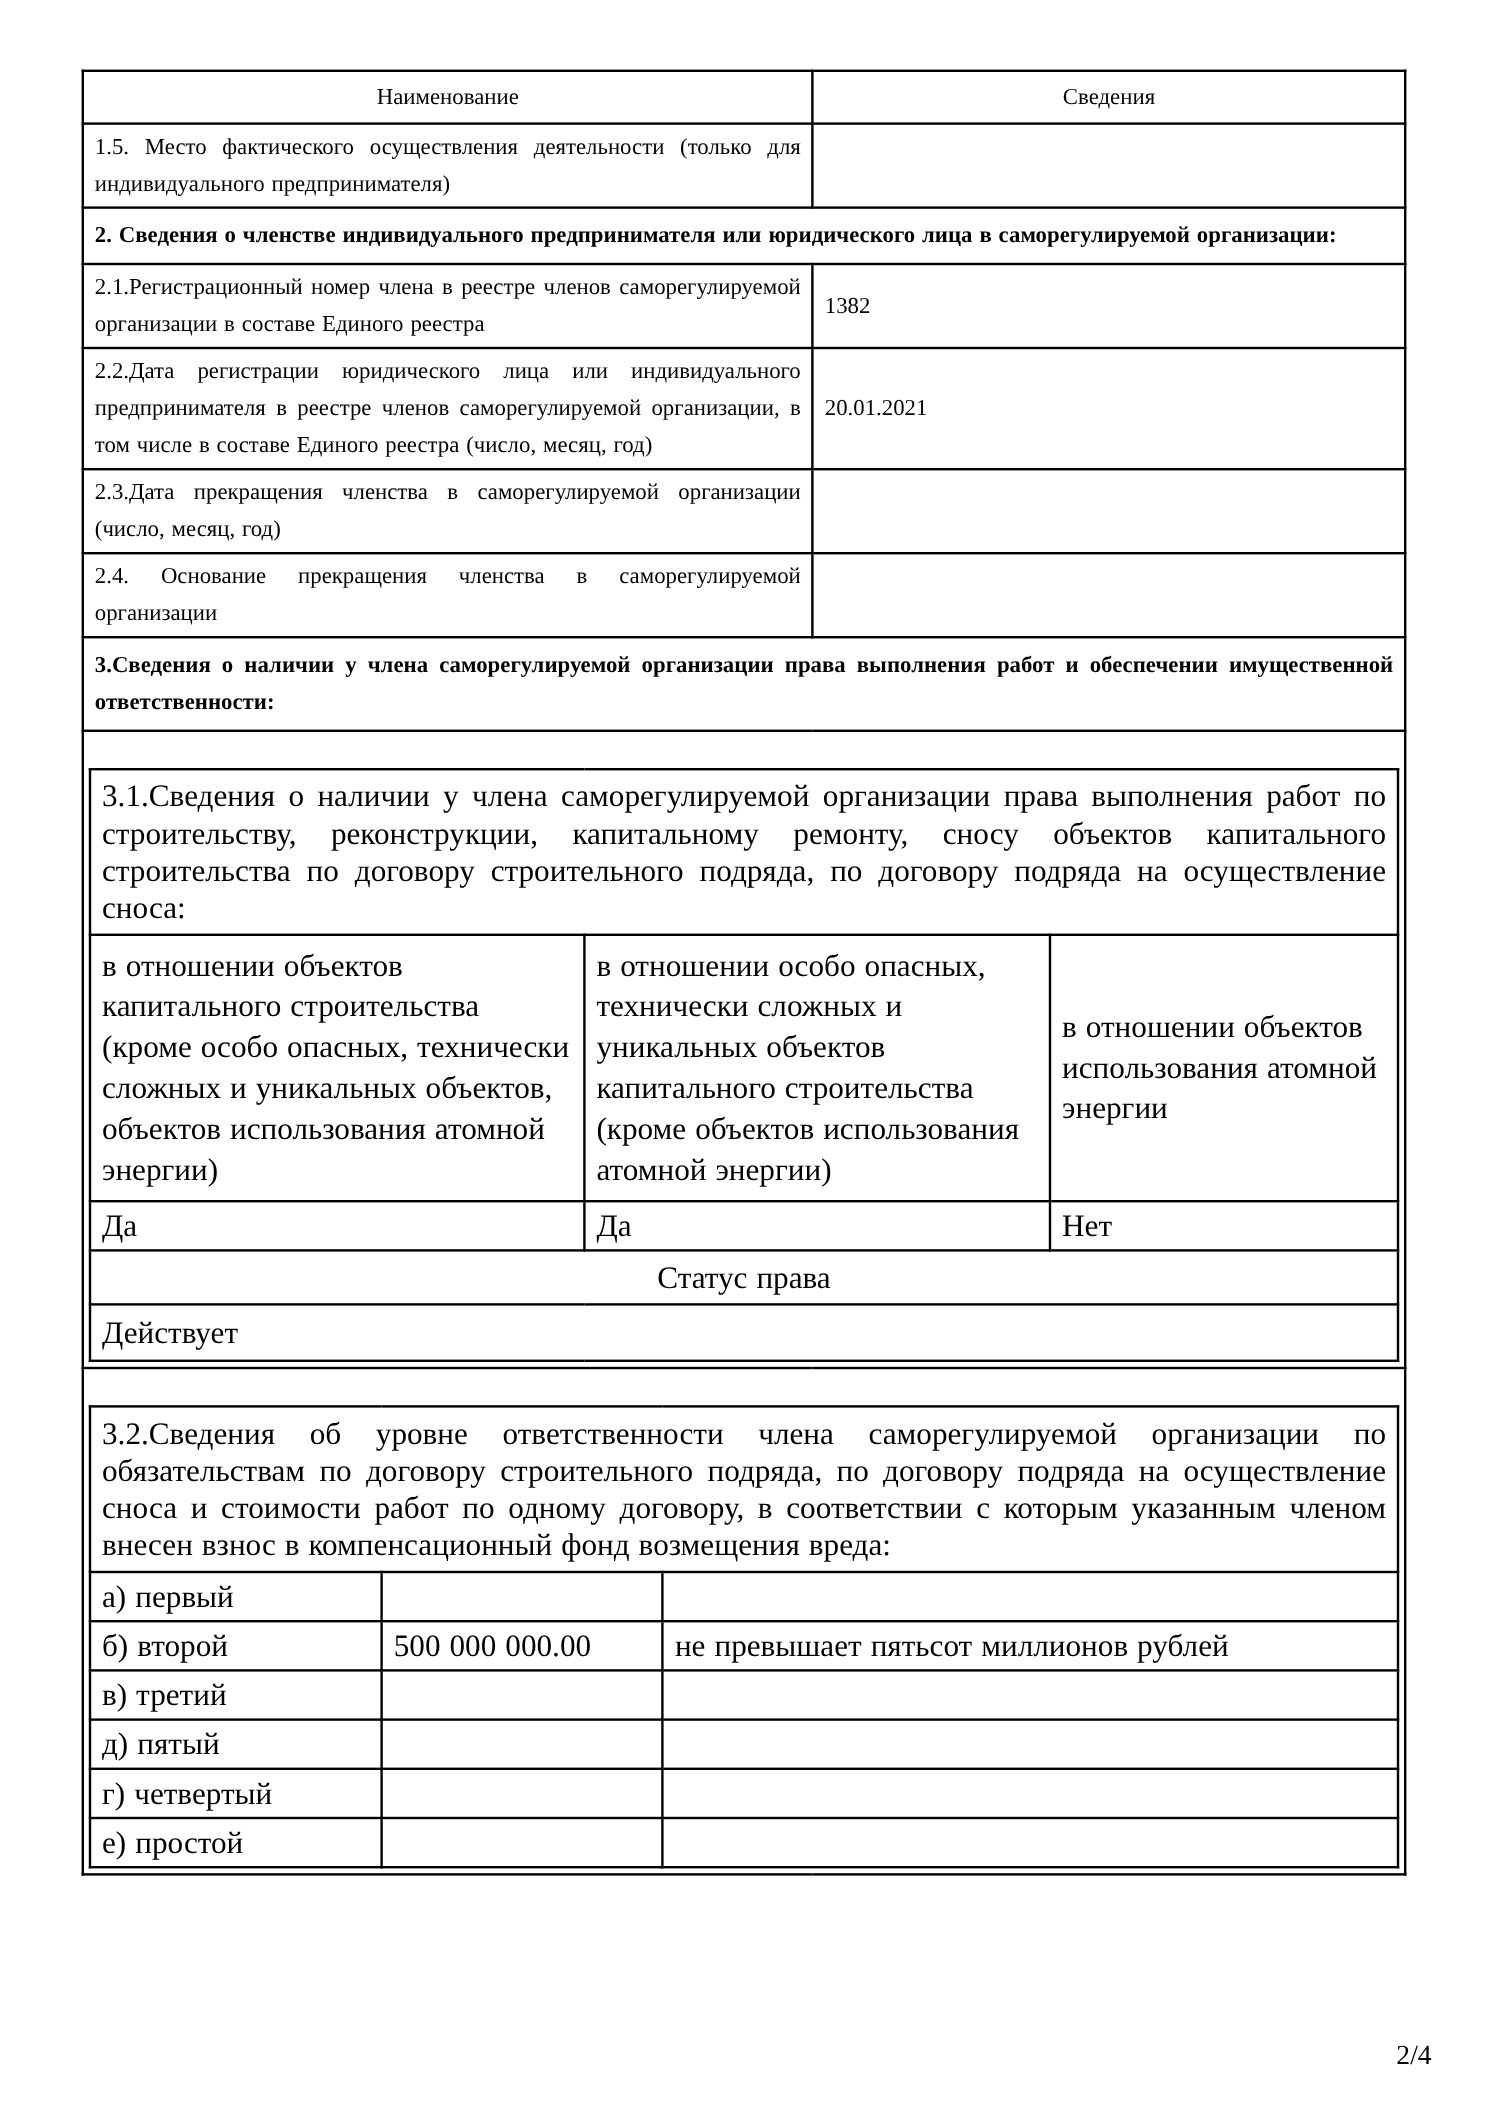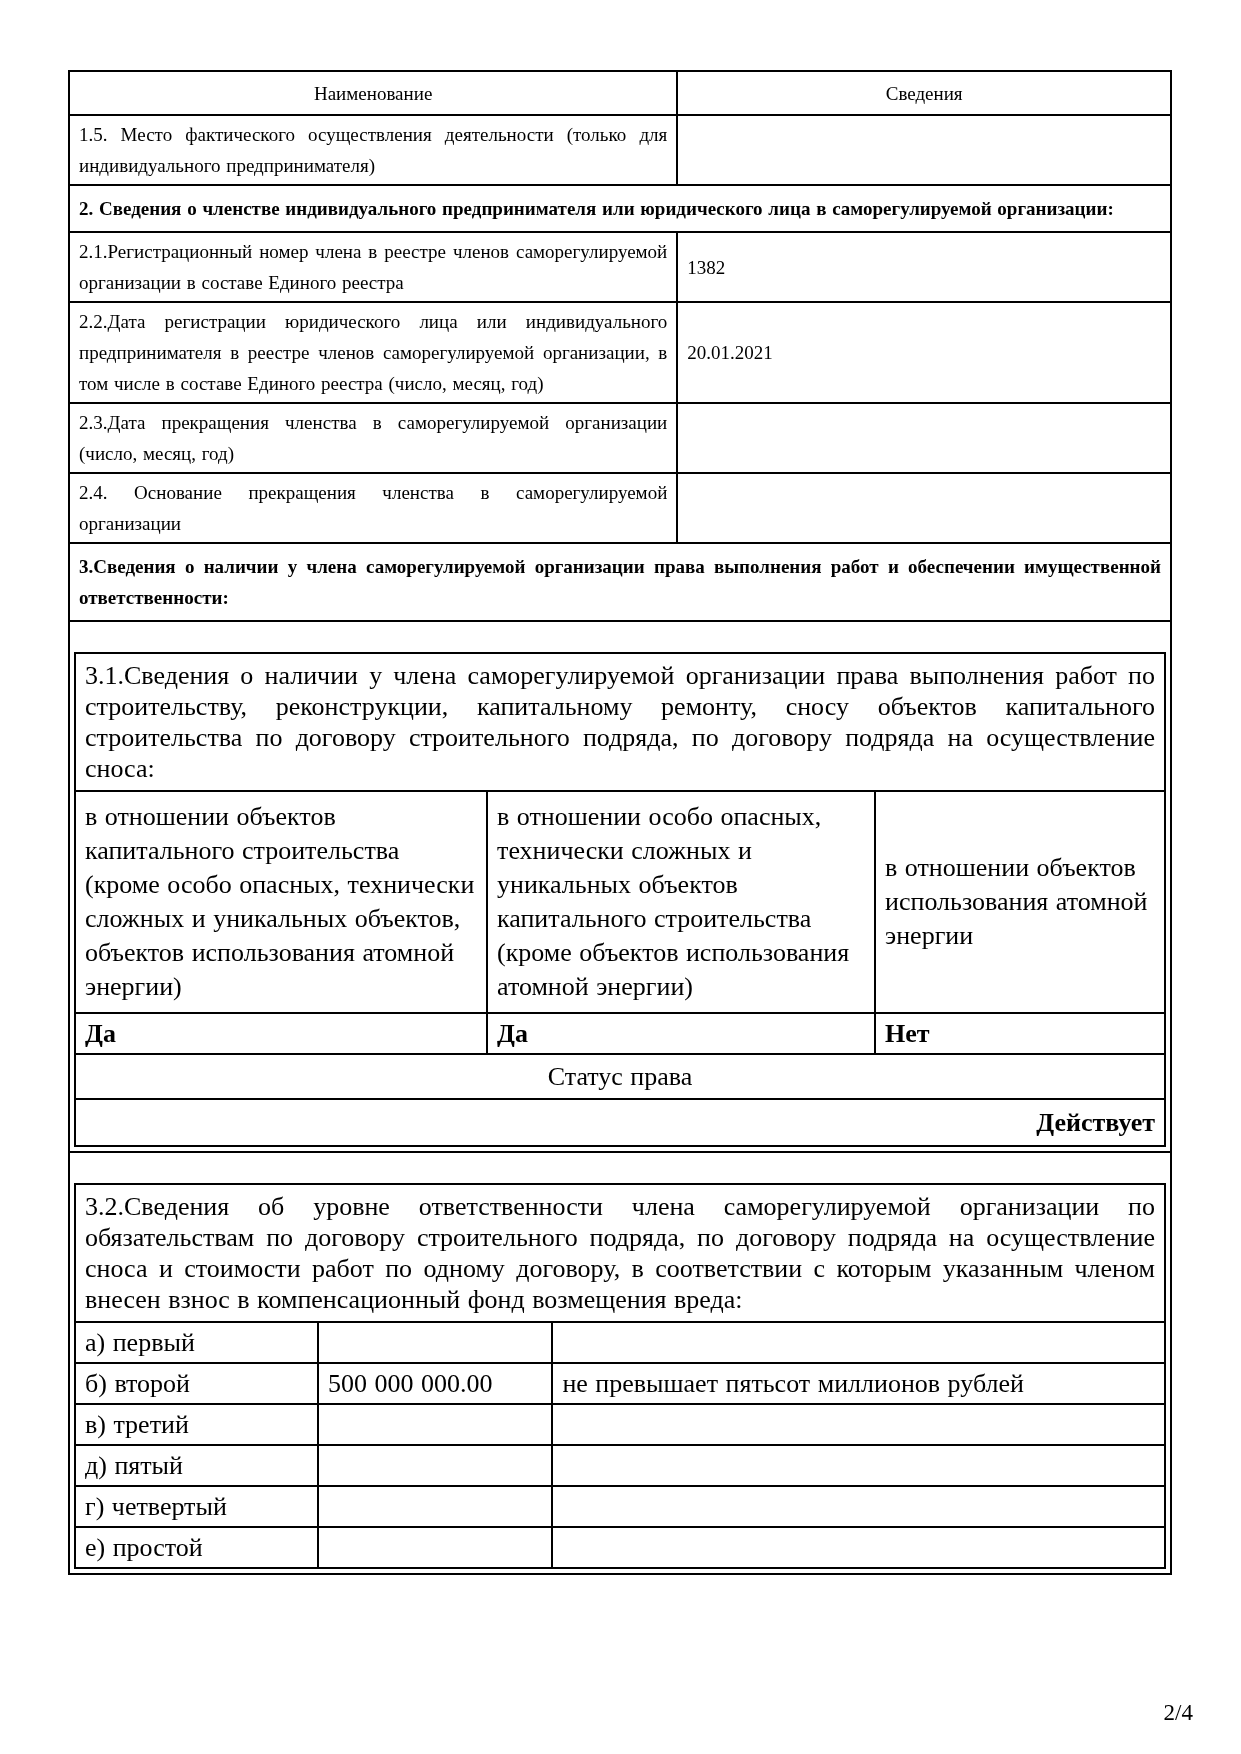--- a/index.html
+++ b/index.html
@@ -15,21 +15,21 @@
     color: #000000;
     overflow: hidden;
   }
   table {
     border-collapse: collapse;
     table-layout: fixed;
   }
   .main-table {
     position: absolute;
     left: 68px;
-    top: 70px;
+    top: 58px;
     width: 1104px;
   }
   .main-table > tbody > tr > td {
     border: 2px solid #000000;
     font-size: 19px;
     line-height: 31px;
     padding: 3px 9px;
     vertical-align: middle;
     word-spacing: 1px;
   }
@@ -57,23 +57,23 @@
   }
   .inner-table .intro-cell {
     text-align: justify;
     padding: 6px 9px;
   }
   .t31-head td {
     line-height: 34px !important;
     padding: 8px 9px !important;
     border-radius: 15px;
   }
-  .value-row td { font-weight: bold; margin-left: 30px; }
+  .value-row td { font-weight: normal; margin-left: 30px; }
   .status-label-cell { text-align: center; padding: 6px 5px !important; }
-  .status-value-cell { text-align: right; font-weight: bold; padding: 7px 9px !important; }
+  .status-value-cell { text-align: left; font-weight: normal; padding: 7px 9px !important; }
   .level-row td { height: 31px; }
   .page-number {
     position: absolute;
     right: 48px;
     top: 1700px;
     font-size: 23px;
     line-height: 26px;
   }
 </style>
 </head>

